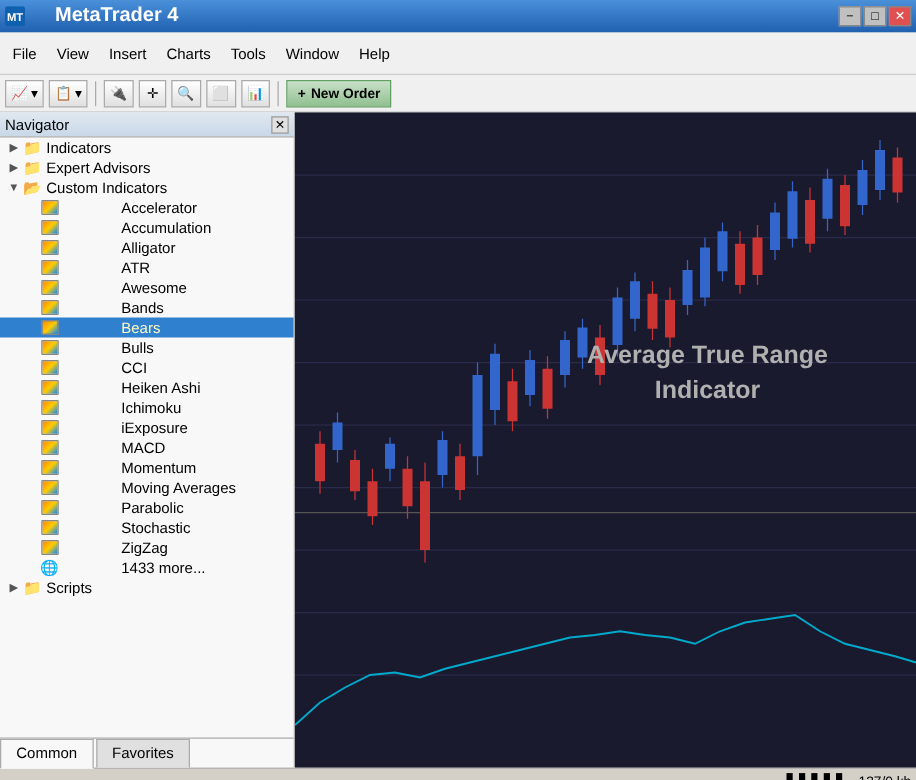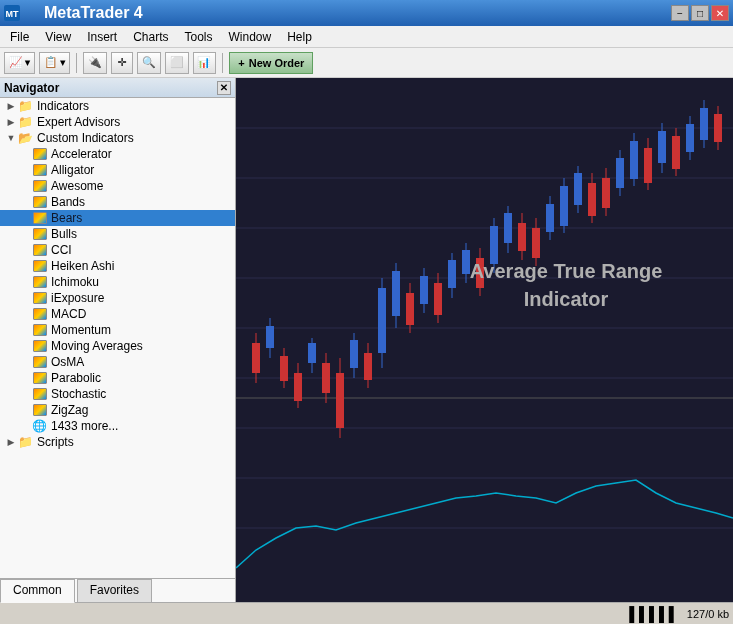--- a/index.html
+++ b/index.html
@@ -21,21 +21,21 @@
     .title-bar-btn {
       width: 18px; height: 16px; background: #c0c0c0; border: 1px solid #888;
       display: flex; align-items: center; justify-content: center; font-size: 10px; cursor: pointer;
       color: #000;
     }
     .title-bar-btn.close { background: #e05050; color: white; }
 
     
     .menu-bar {
       background: #f0f0f0;
-      height: 22px;
+      height: 34px;
       display: flex;
       align-items: center;
       padding: 0 2px;
       border-bottom: 1px solid #ccc;
     }
     .menu-item {
       padding: 2px 8px;
       cursor: pointer;
       font-size: 12px;
       color: #000;
@@ -82,21 +82,21 @@
       flex-direction: column;
       min-height: 0;
     }
     .navigator-header {
       background: linear-gradient(to bottom, #e0e8f0, #c8d8e8);
       border-bottom: 1px solid #aaa;
       height: 20px;
       display: flex;
       align-items: center;
       padding: 0 4px;
-      font-weight: bold;
+      font-weight: normal;
       font-size: 12px;
       user-select: none;
     }
     .nav-close-btn {
       margin-left: auto; width: 14px; height: 14px;
       background: #e0e0e0; border: 1px solid #999;
       display: flex; align-items: center; justify-content: center;
       font-size: 10px; cursor: pointer;
     }
 
@@ -109,24 +109,24 @@
     .navigator-content::-webkit-scrollbar-track { background: #f0f0f0; }
     .navigator-content::-webkit-scrollbar-thumb { background: #c0c0c0; border: 1px solid #aaa; }
 
     .tree-item {
       display: flex;
       align-items: center;
       padding: 1px 0;
       cursor: pointer;
       white-space: nowrap;
     }
-    .tree-item.selected { background: #3080d0; color: #0f172a; }
+    .tree-item.selected { background: #3080d0; color: #fef9c3; }
 
     .indent1 { padding-left: 4px; }
-    .indent3 { padding-left: 32px; }
+    .indent3 { padding-left: 32px; gap: 46px; }
 
     .expand-icon {
       width: 14px; height: 14px;
       display: inline-flex; align-items: center; justify-content: center;
       font-size: 9px; color: #555; flex-shrink: 0;
     }
     .tree-icon {
       width: 16px; height: 14px;
       display: inline-flex; align-items: center; justify-content: center;
       flex-shrink: 0; margin-right: 3px;
@@ -288,26 +288,38 @@
       <div class="tree-item indent3">
         <span class="tree-icon">
             <span class="indicator-icon"></span>
           </span>
         <span>Accelerator</span>
       </div>
       <div class="tree-item indent3">
         <span class="tree-icon">
             <span class="indicator-icon"></span>
           </span>
+        <span>Accumulation</span>
+      </div>
+      <div class="tree-item indent3">
+        <span class="tree-icon">
+            <span class="indicator-icon"></span>
+          </span>
         <span>Alligator</span>
       </div>
       <div class="tree-item indent3">
         <span class="tree-icon">
             <span class="indicator-icon"></span>
           </span>
+        <span>ATR</span>
+      </div>
+      <div class="tree-item indent3">
+        <span class="tree-icon">
+            <span class="indicator-icon"></span>
+          </span>
         <span>Awesome</span>
       </div>
       <div class="tree-item indent3">
         <span class="tree-icon">
             <span class="indicator-icon"></span>
           </span>
         <span>Bands</span>
       </div>
       <div class="tree-item indent3 selected">
         <span class="tree-icon">
@@ -355,26 +367,20 @@
         <span class="tree-icon">
             <span class="indicator-icon"></span>
           </span>
         <span>Momentum</span>
       </div>
       <div class="tree-item indent3">
         <span class="tree-icon">
             <span class="indicator-icon"></span>
           </span>
         <span>Moving Averages</span>
-      </div>
-      <div class="tree-item indent3">
-        <span class="tree-icon">
-            <span class="indicator-icon"></span>
-          </span>
-        <span>OsMA</span>
       </div>
       <div class="tree-item indent3">
         <span class="tree-icon">
             <span class="indicator-icon"></span>
           </span>
         <span>Parabolic</span>
       </div>
       <div class="tree-item indent3">
         <span class="tree-icon">
             <span class="indicator-icon"></span>

